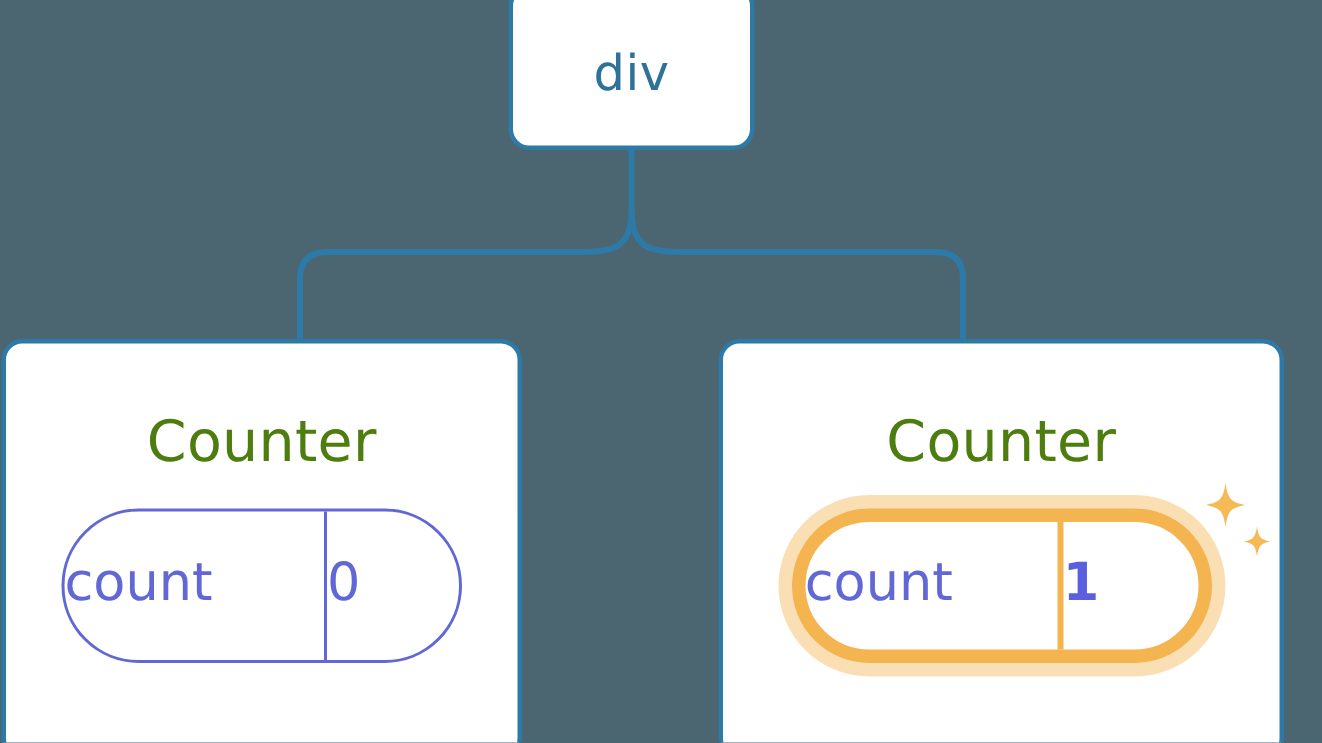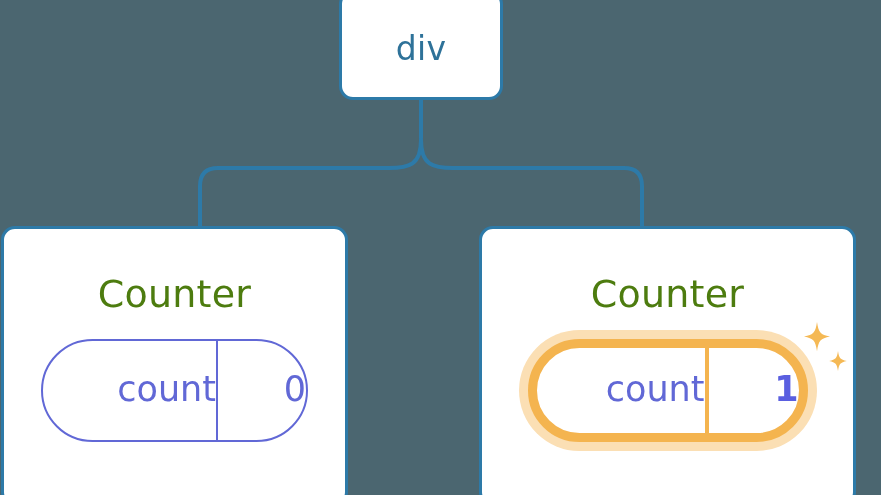--- a/index.html
+++ b/index.html
@@ -100,21 +100,21 @@
   }
   .pill-highlight {
     width: 280px;
     border: 9px solid #f4b44f;
     box-shadow: 0 0 0 9px #fbdfb4;
   }
   .pill-key,
   .pill-val {
     display: flex;
     align-items: center;
-    justify-content: flex-end;
+    justify-content: flex-start;
     box-sizing: border-box;
   }
   .pill-plain .pill-key { width: 175px; border-right: 2px solid #6168d6; }
   .pill-plain .pill-val { flex: 1 1 auto; }
   .pill-highlight .pill-key { width: 172px; border-right: 4px solid #f4b44f; }
   .pill-highlight .pill-val { flex: 1 1 auto; }
 
   .pill-key-text {
     font-size: 35px;
     color: #6168d6;

